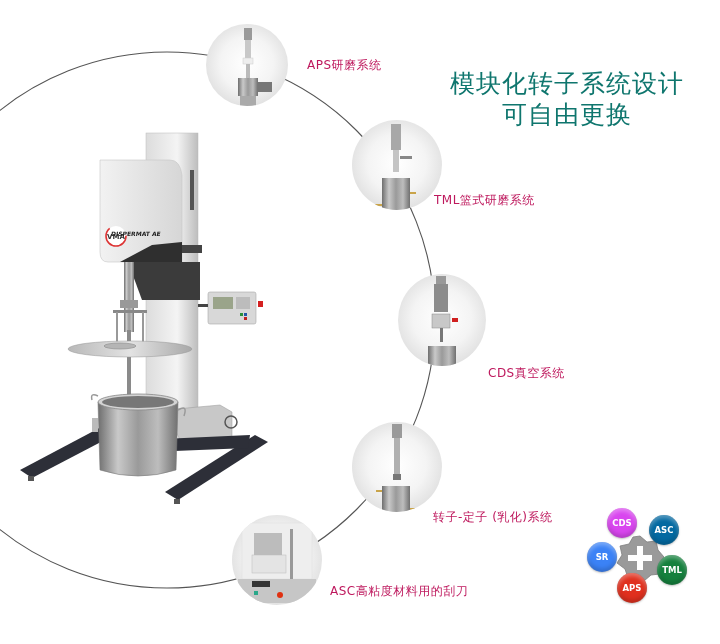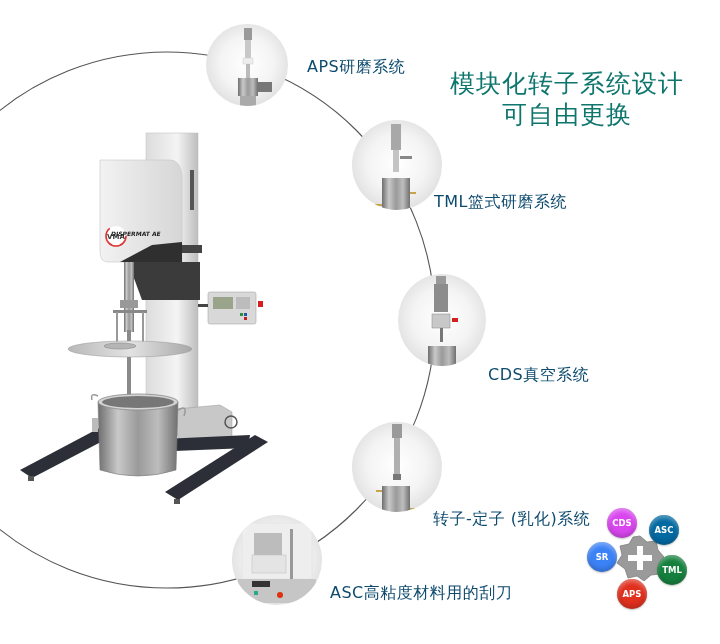--- a/index.html
+++ b/index.html
@@ -4,21 +4,21 @@
 <style>
   html, body { margin: 0; padding: 0; background: #ffffff; }
   body { width: 720px; height: 644px; position: relative; overflow: hidden;
          font-family: "DejaVu Sans", "Liberation Sans", sans-serif; }
   .stage { position: absolute; left: 0; top: 0; width: 720px; height: 644px; }
 
   .headline { position: absolute; right: 36px; top: 44px; text-align: center;
               color: #0f766e; font-size: 25px; line-height: 31px; letter-spacing: 1px; font-weight: 300; margin-top: 24px; }
   .headline div { white-space: nowrap; }
 
-  .module-label { position: absolute; font-size: 16px; color: #0c4a6e; white-space: nowrap; letter-spacing: 0.5px; }
+  .module-label { position: absolute; font-size: 12px; color: #be185d; white-space: nowrap; letter-spacing: 0.5px; }
 
   .bubble { position: absolute; border-radius: 50%;
             background: radial-gradient(circle at 50% 48%, #ffffff 0%, #f4f4f4 45%, #e2e2e2 72%, #f6f6f6 92%, rgba(255,255,255,0) 100%);
             overflow: hidden; }
 
   .badges { position: absolute; left: 585px; top: 505px; width: 110px; height: 100px; }
   .badge { position: absolute; width: 30px; height: 30px; border-radius: 50%;
            color: #fff; font-family: "DejaVu Sans", sans-serif; font-weight: bold; font-size: 8.5px;
            display: flex; align-items: center; justify-content: center;
            box-shadow: inset 0 -3px 4px rgba(0,0,0,0.18), inset 0 3px 4px rgba(255,255,255,0.35), 0 1px 2px rgba(0,0,0,0.25); }
@@ -191,18 +191,18 @@
       </div>
     <div class="badge" style="left:64px;top:10px;background:#0369a1;">
         <span>ASC</span>
       </div>
     <div class="badge" style="left:2px;top:37px;background:#3b82f6;">
         <span>SR</span>
       </div>
     <div class="badge" style="left:72px;top:50px;background:#15803d;">
         <span>TML</span>
       </div>
-    <div class="badge" style="left:32px;top:74px;background:#e0301e;">
+    <div class="badge" style="left:32px;top:68px;background:#e0301e;">
         <span>APS</span>
       </div>
   </div>
 
 </div>
 
 </body></html>

